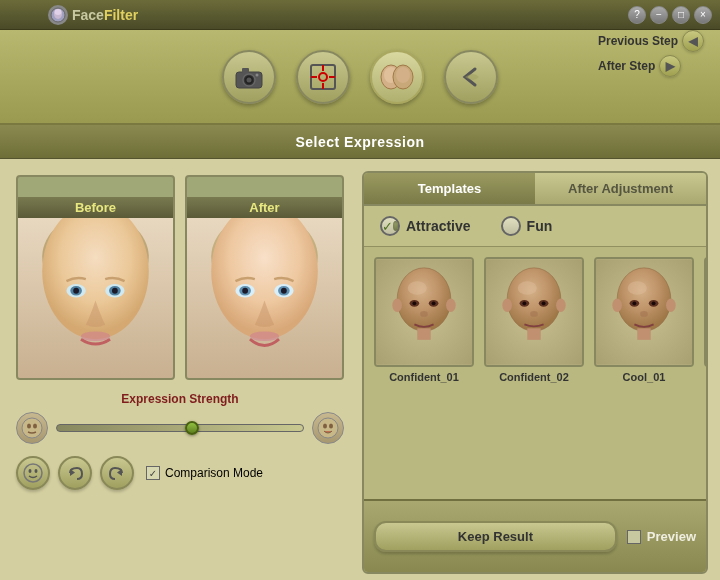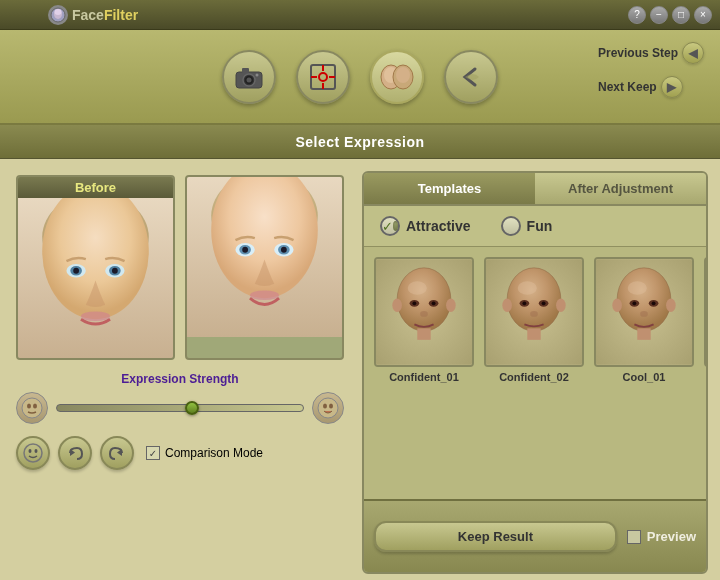--- a/index.html
+++ b/index.html
@@ -104,24 +104,24 @@
       box-shadow: 0 2px 4px rgba(0,0,0,0.3);
     }
     .toolbar-icon-circle.active {
       background: linear-gradient(to bottom, #d8d8a0, #b0b070);
       border-color: #aaa860;
     }
 
     #nav-buttons {
       position: absolute;
       right: 16px;
-      top: 12px;
+      top: 0;
       display: flex;
       flex-direction: column;
-      gap: 12px;
+      gap: 3px;
     }
     .nav-btn {
       display: flex;
       align-items: center;
       gap: 4px;
       cursor: pointer;
       color: #333;
       font-size: 12px;
       font-weight: bold;
     }
@@ -182,40 +182,41 @@
       border-radius: 4px;
       overflow: hidden;
     }
     .image-box-label {
       background: linear-gradient(to bottom, #7a7a50, #5a5a38);
       color: #e8e880;
       text-align: center;
       font-size: 13px;
       font-weight: bold;
       padding: 3px 0;
+      margin-top: 20px;
     }
     .image-box-photo {
       width: 100%;
       height: 160px;
       background: linear-gradient(to bottom, #e8d8c0, #c8b090);
       position: relative;
       overflow: hidden;
     }
 
     
     #expression-strength {
       display: flex;
       flex-direction: column;
       gap: 6px;
     }
     #strength-label {
       text-align: center;
       font-size: 12px;
       font-weight: bold;
-      color: #4c1d95;
+      color: #7f1d1d;
     }
     #strength-row {
       display: flex;
       align-items: center;
       gap: 8px;
     }
     .face-small {
       width: 32px;
       height: 32px;
       border-radius: 50%;
@@ -512,21 +513,21 @@
         </svg>
       </div>
     </div>
   </div>
   <div id="nav-buttons">
     <div class="nav-btn">
       <span>Previous Step</span>
       <div class="nav-arrow">◀</div>
     </div>
     <div class="nav-btn">
-      <span>Next Keep</span>
+      <span>After Step</span>
       <div class="nav-arrow">▶</div>
     </div>
   </div>
 </div>
 
 <div id="select-expression-bar">
   <span>Select Expression</span>
 </div>
 
 <div id="main-content">
@@ -564,20 +565,21 @@
 
             <path d="M65 125 Q80 135 95 125" fill="none" stroke="#c06060" stroke-width="3"></path>
             <ellipse cx="80" cy="122" rx="15" ry="5" fill="#d08090" opacity="0.6"></ellipse>
 
             <path d="M50 65 Q60 60 70 63" fill="none" stroke="#c8a070" stroke-width="2.5"></path>
             <path d="M90 63 Q100 60 110 65" fill="none" stroke="#c8a070" stroke-width="2.5"></path>
           </svg>
         </div>
       </div>
       <div class="image-box">
+        <div class="image-box-label">After</div>
         <div class="image-box-photo">
           <svg width="100%" height="100%" viewBox="0 0 160 165" preserveAspectRatio="xMidYMid meet">
             <defs>
               <radialGradient id="faceGrad2" cx="50%" cy="40%" r="55%">
                 <stop offset="0%" style="stop-color:#f8e0c8"></stop>
                 <stop offset="60%" style="stop-color:#eec8a0"></stop>
                 <stop offset="100%" style="stop-color:#d8a878"></stop>
               </radialGradient>
               <radialGradient id="hairGrad2" cx="50%" cy="30%" r="60%">
                 <stop offset="0%" style="stop-color:#ddc898"></stop>

